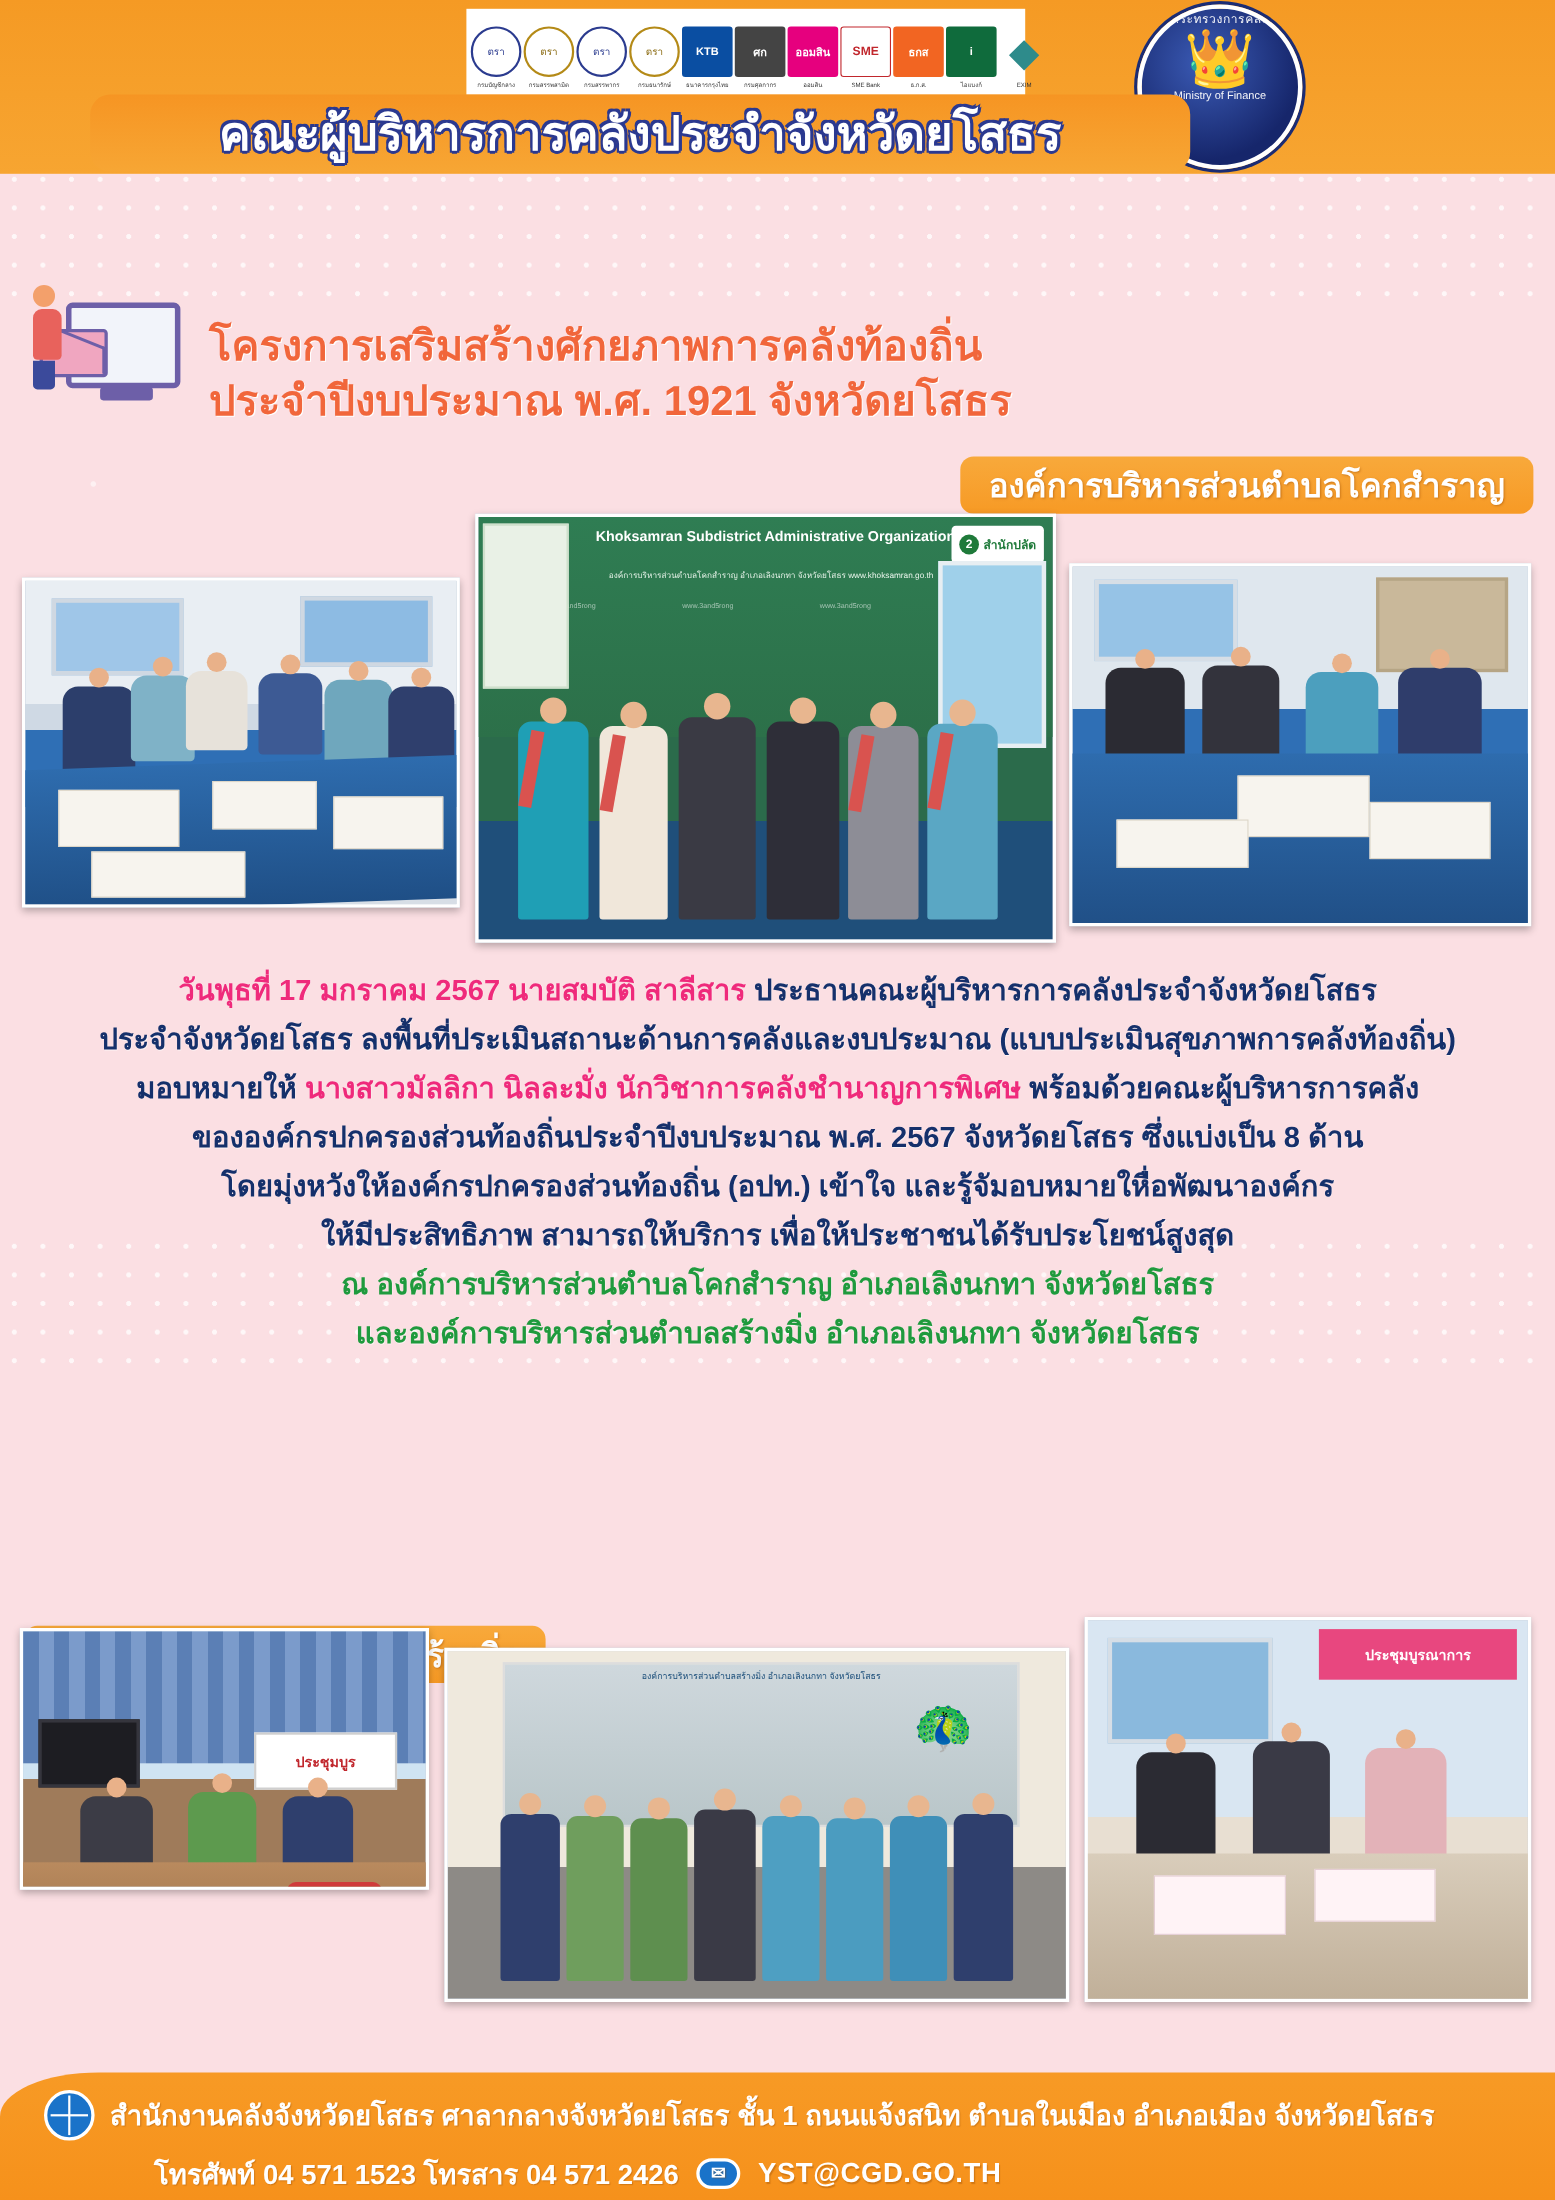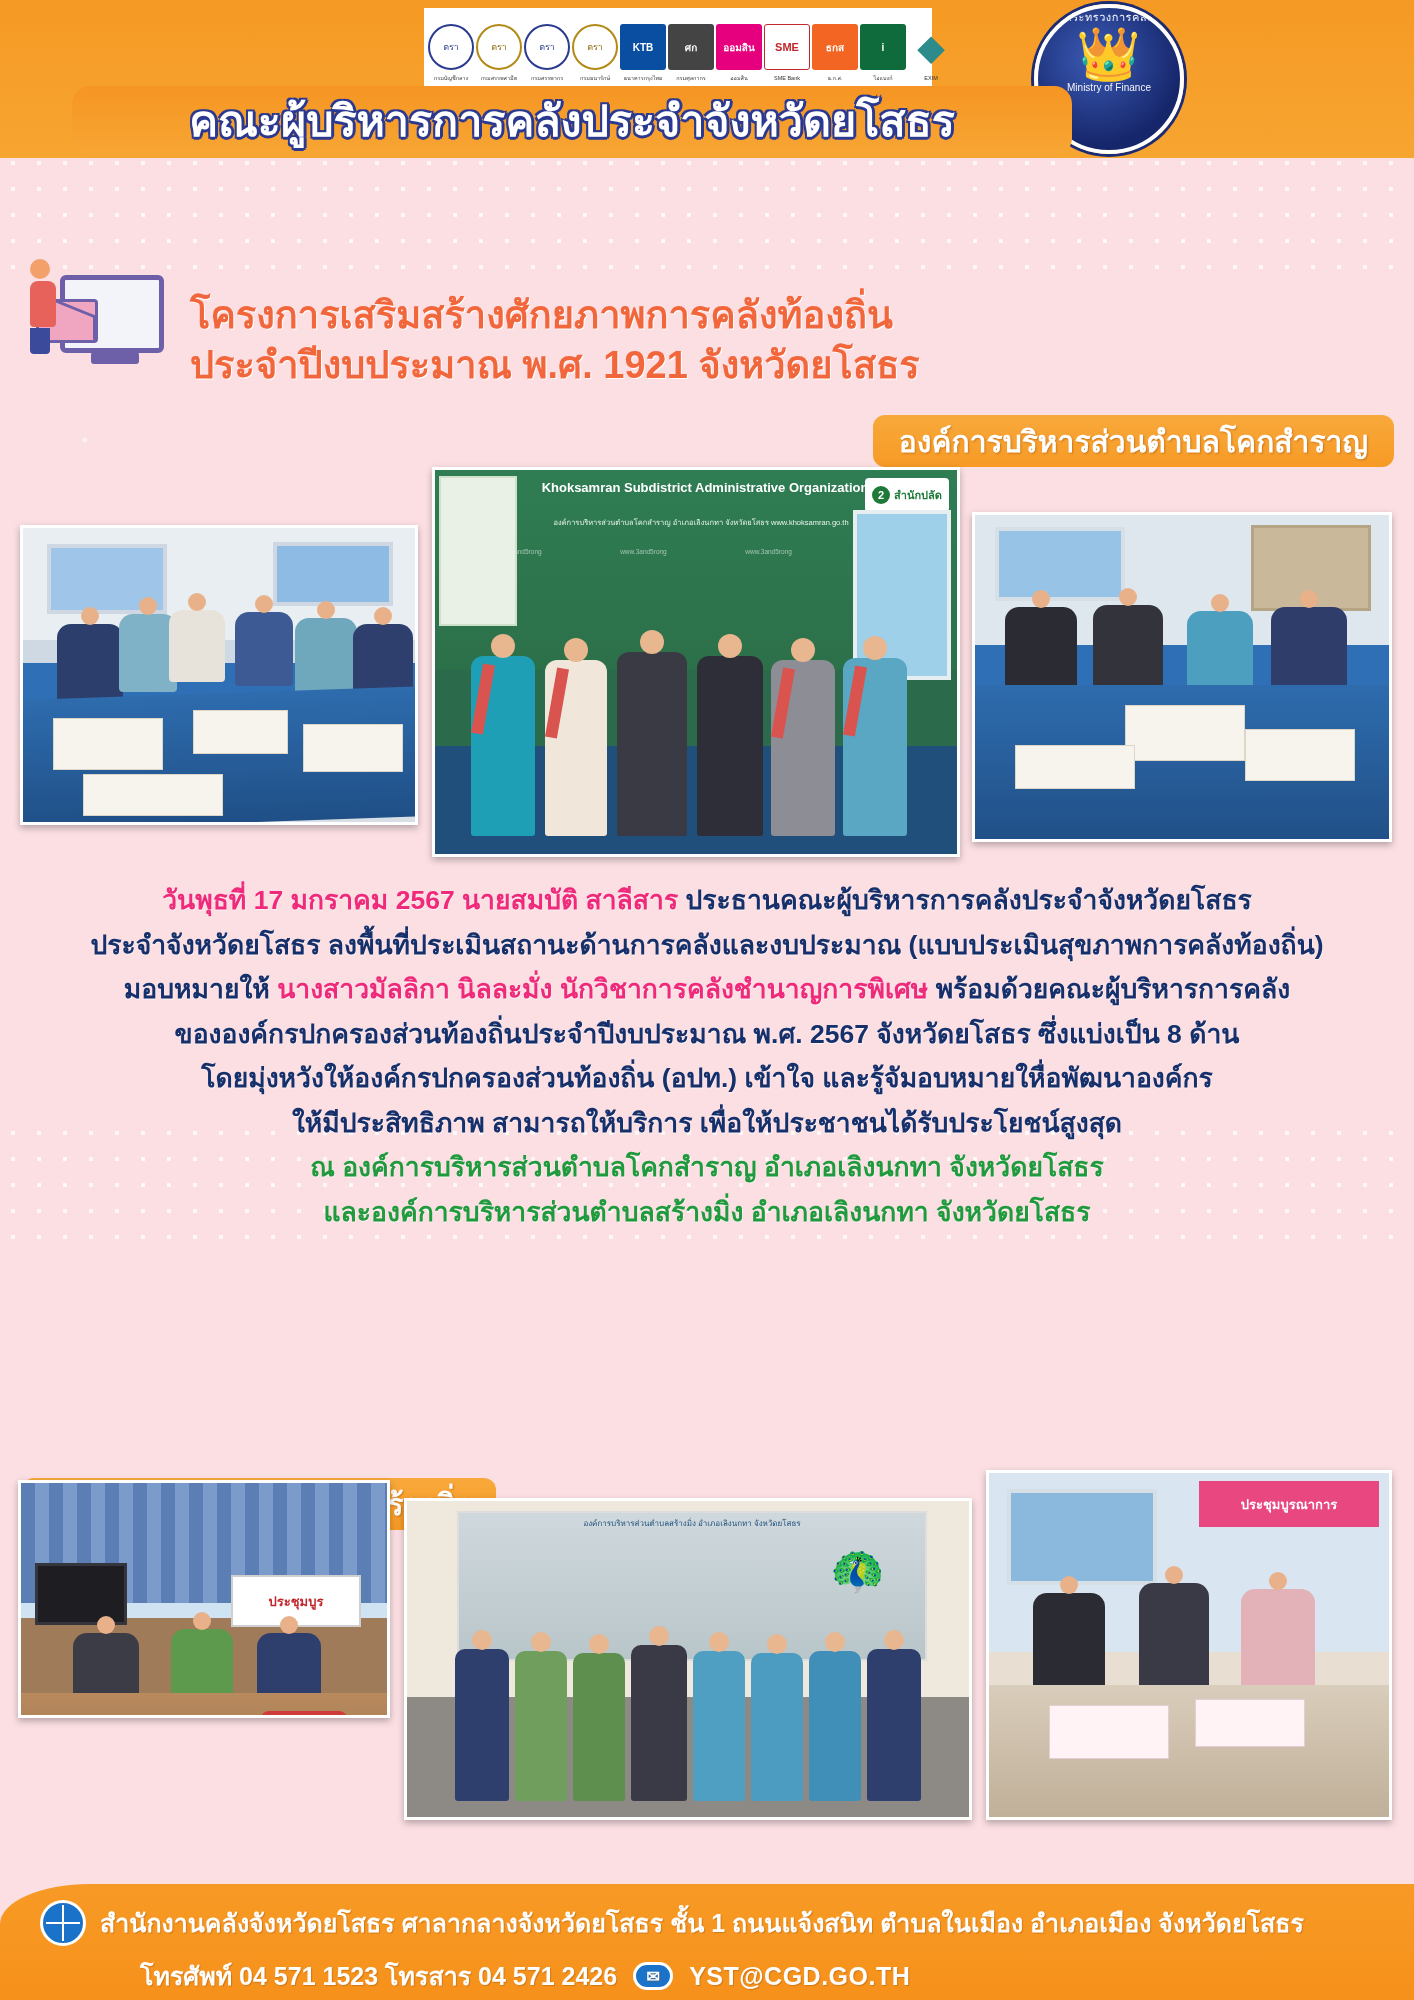--- a/index.html
+++ b/index.html
@@ -130,21 +130,21 @@
   }
   .mof-badge .mof-bottom {
     font-size: 10px;
     margin-top: 2px;
     opacity: .95;
   }
 
   .title-plate {
     position: absolute;
     top: 86px;
-    left: 72px;
+    left: 82px;
     width: 1000px;
     height: 70px;
     background: linear-gradient(#f69523, #f7a634);
     border-radius: 18px 18px 18px 18px;
     display: flex;
     align-items: center;
     justify-content: center;
     text-align: center;
   }
   .title-plate .t {

